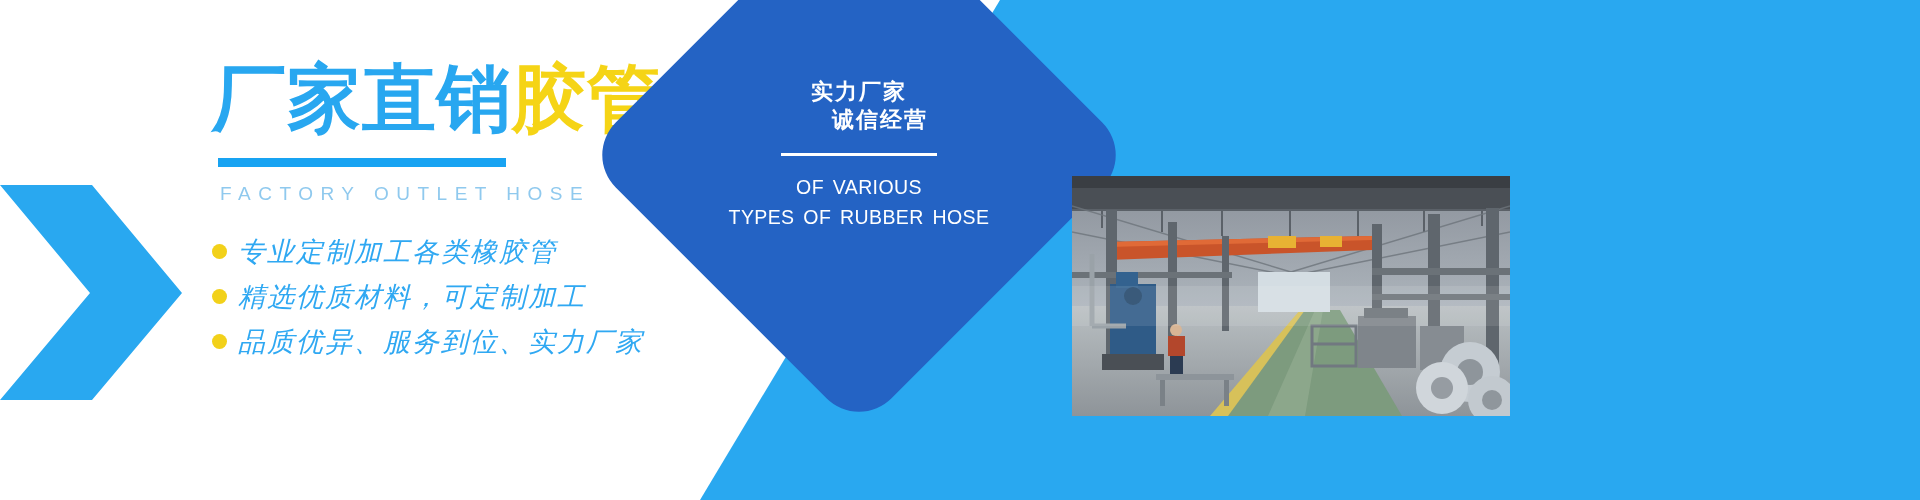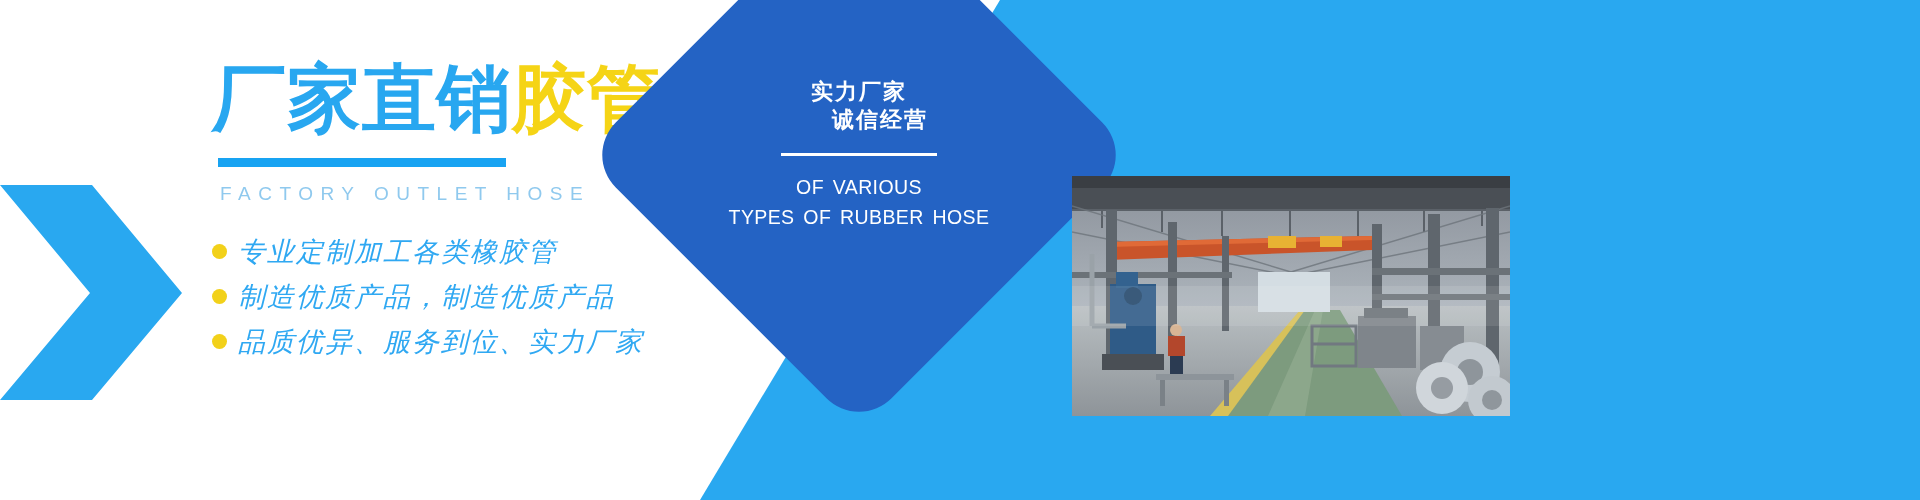--- a/index.html
+++ b/index.html
@@ -177,21 +177,21 @@
 
     <div class="sub-en">FACTORY OUTLET HOSE</div>
 
     <div class="bullets">
       <div class="bullet-row">
         <span class="bullet-dot"></span>
         <span class="bullet-text">专业定制加工各类橡胶管</span>
       </div>
       <div class="bullet-row">
         <span class="bullet-dot"></span>
-        <span class="bullet-text">制造优质产品，制造优质产品</span>
+        <span class="bullet-text">精选优质材料，可定制加工</span>
       </div>
       <div class="bullet-row">
         <span class="bullet-dot"></span>
         <span class="bullet-text">品质优异、服务到位、实力厂家</span>
       </div>
     </div>
   </div>
 
   <div class="diamond"></div>
   <div class="diamond-content">

